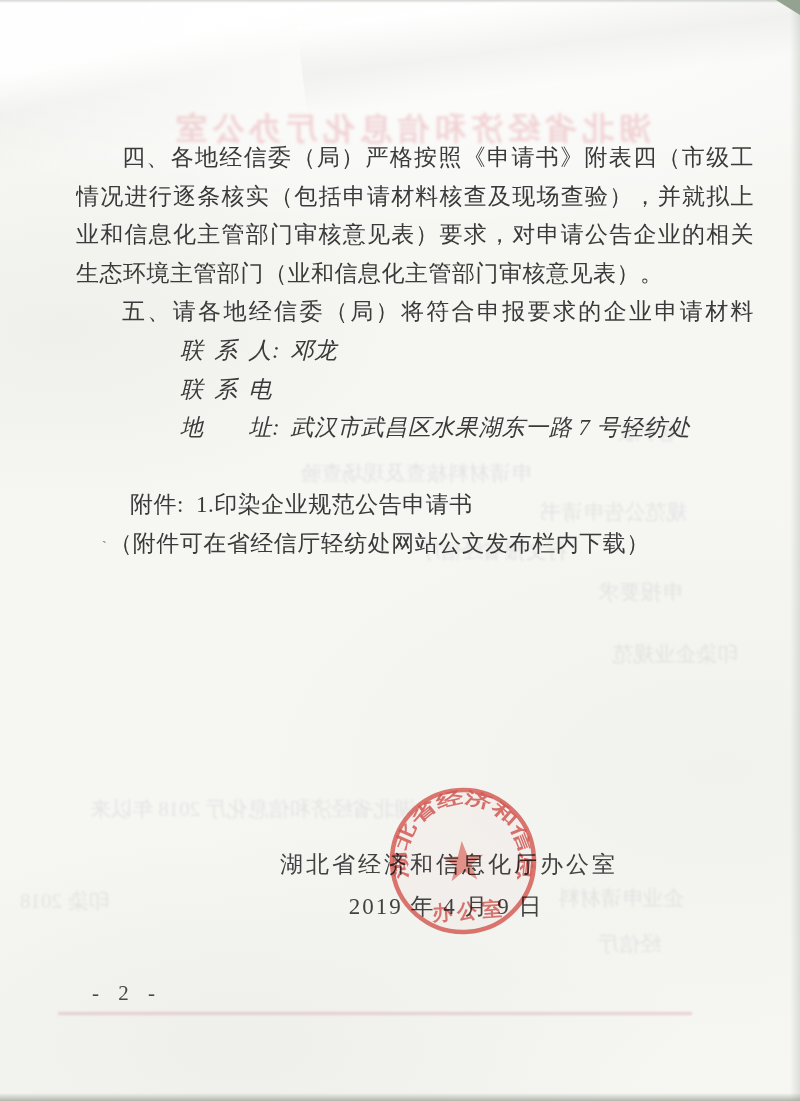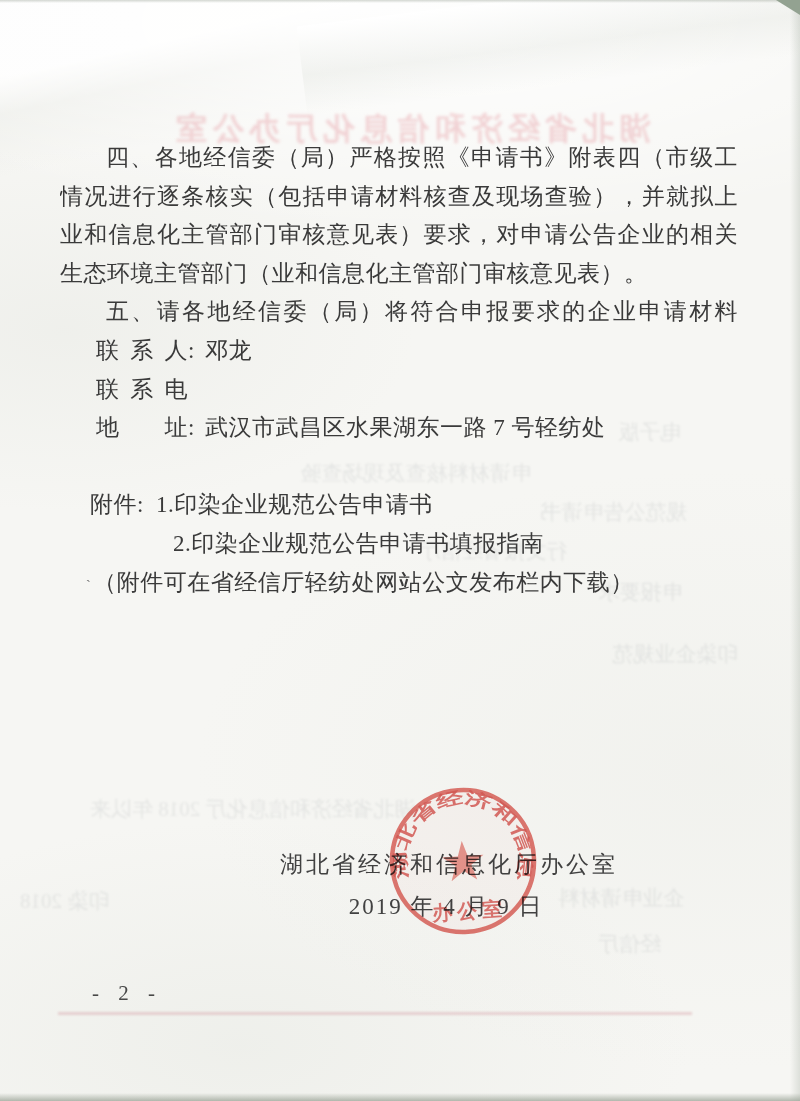--- a/index.html
+++ b/index.html
@@ -43,34 +43,34 @@
     color:rgba(88,98,108,0.11); transform:scaleX(-1); filter:blur(1.1px); }
   .g0{left:300px;top:459px;} .g1{left:540px;top:498px;} .g2{left:420px;top:537px;}
   .g3{left:598px;top:578px;} .g4{left:612px;top:640px;} .g5{left:90px;top:795px;}
   .g6{left:20px;top:887px;}  .g7{left:558px;top:884px;} .g8{left:598px;top:930px;}
   .g9{left:618px;top:418px;}
   .ghost-rule { position:absolute; top:1012px; left:58px; width:634px; height:3px;
     background:rgba(203,128,138,0.30); filter:blur(0.8px); }
 
   
   .content {
-    position:absolute; left:60px; top:139px; width:678px;
+    position:absolute; left:76px; top:139px; width:678px;
     font-size:23px; line-height:38.6px; letter-spacing:0.5px;
   }
   .line { height:38.6px; overflow:hidden; }
   .fill { text-align:justify; text-align-last:justify; }
   .indent { padding-left:46px; }
   .spacer { height:38.6px; }
 
-  .contact-row { margin-left:36px; }
+  .contact-row { margin-left:104px;font-style:italic; }
   .contact-label { display:inline-block; width:92px;
     text-align:justify; text-align-last:justify; vertical-align:bottom; }
   .contact-colon { margin-right:10px; }
 
-  .attach-row1 { margin-left:30px; }
+  .attach-row1 { margin-left:54px; }
   .attach-label { margin-right:12px; }
   .attach-row2 { margin-left:113px; }
   .attach-note { margin-left:26px; }
   .note-mark { font-size:14px; color:#6a6a6a; margin-right:2px; }
 
   
   .signature-org { position:absolute; top:849px; left:0; width:800px;
     text-align:center; padding-left:98px; box-sizing:border-box;
     font-size:23px; letter-spacing:3px; color:#414141; }
   .signature-date { position:absolute; top:891px; left:0; width:800px;
@@ -132,23 +132,20 @@
   </div>
   <div class="line contact-row">
     <span class="contact-label">地址</span><span class="contact-colon">:</span><span>武汉市武昌区水果湖东一路 7 号轻纺处</span>
   </div>
 
   <div class="spacer"></div>
 
   <div class="line attach-row1">
     <span class="attach-label">附件:</span><span>1.印染企业规范公告申请书</span>
   </div>
-  <div class="line attach-row2">
-    <span>2.印染企业规范公告申请书填报指南</span>
-  </div>
   <div class="line attach-note">
     <span class="note-mark">`</span><span>（附件可在省经信厅轻纺处网站公文发布栏内下载）</span>
   </div>
 </div>
 
 <div class="signature-org">湖北省经济和信息化厅办公室</div>
 <div class="signature-date">2019 年 4 月 9 日</div>
 
 <div class="seal">
   <svg viewBox="0 0 156 156" xmlns="http://www.w3.org/2000/svg">

